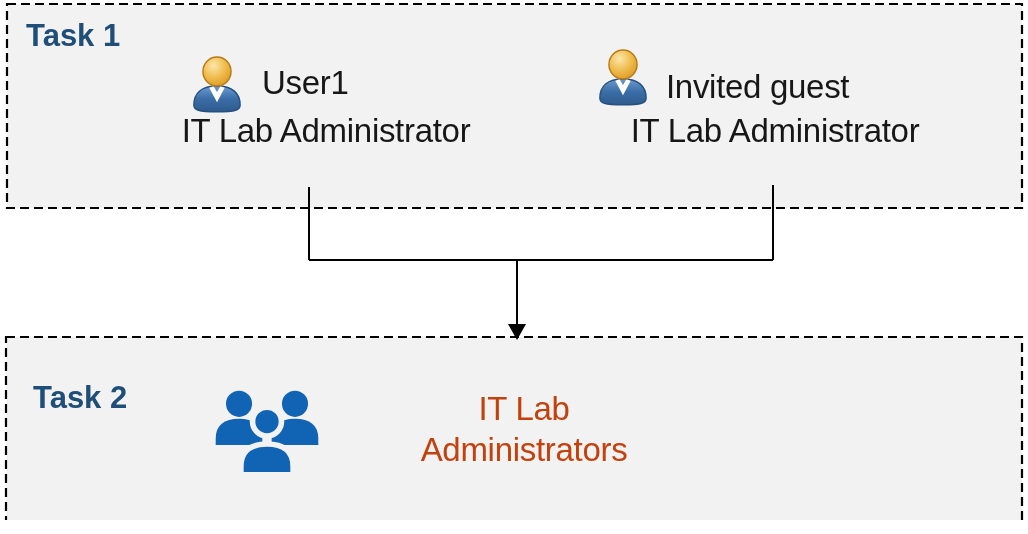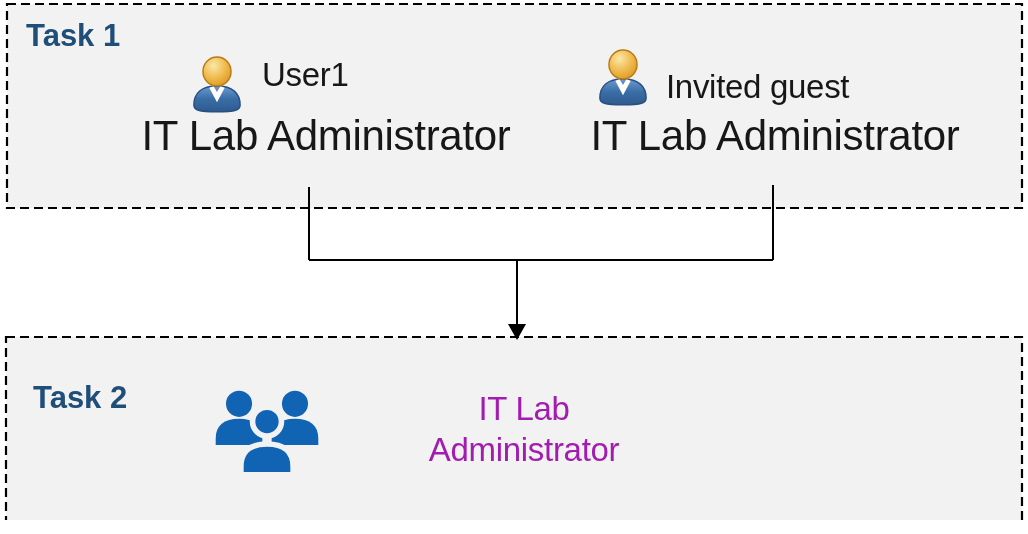--- a/index.html
+++ b/index.html
@@ -19,29 +19,29 @@
     letter-spacing:0px;
     white-space:nowrap;
   }
   .person-name{
     font-size:33px;
     color:#171717;
     white-space:nowrap;
     letter-spacing:-0.3px;
   }
   .person-role{
-    font-size:42px;
+    font-size:33px;
     color:#171717;
     text-align:center;
     letter-spacing:-0.3px;
     white-space:nowrap;
   }
   .group-name{
     font-size:33px;
-    color:#a21caf;
+    color:#c2410c;
     text-align:center;
     line-height:41px;
     letter-spacing:-0.3px;
   }
   .icon-svg{display:block;}
 </style>
 </head>
 <body>
 
 <div id="canvas">
@@ -73,21 +73,21 @@
           <stop offset="0" stop-color="#6C9BD2"></stop>
           <stop offset="0.5" stop-color="#3A6DA6"></stop>
           <stop offset="1" stop-color="#2E5B8F"></stop>
         </linearGradient>
       </defs>
       <path d="M32 33 C15 33 6.5 41 6.5 54 C6.5 59.5 11 61.5 32 61.5 C53 61.5 57.5 59.5 57.5 54 C57.5 41 49 33 32 33 Z" fill="url(#bodyGrad1)" stroke="#27507F" stroke-width="1.6"></path>
       <path d="M23.5 34.8 L32 51 L40.5 34.8 L35.8 33.4 L32 39.5 L28.2 33.4 Z" fill="#FFFFFF"></path>
       <ellipse cx="32" cy="17" rx="15.5" ry="16" fill="url(#headGrad1)" stroke="#B97B15" stroke-width="1.6"></ellipse>
     </svg>
   </div>
-  <div class="abs person-name" style="left:262px;top:56px;">User1</div>
+  <div class="abs person-name" style="left:262px;top:64px;">User1</div>
   <div class="abs person-role" style="left:136px;top:112px;width:380px;">IT Lab Administrator</div>
 
   <div class="abs" style="left:594px;top:48px;width:58px;height:62px;">
     <svg class="icon-svg" width="58" height="62" viewBox="0 0 64 66">
       <defs>
         <radialGradient id="headGrad2" cx="0.38" cy="0.3" r="0.75">
           <stop offset="0" stop-color="#FBE7A9"></stop>
           <stop offset="0.55" stop-color="#F0BC4F"></stop>
           <stop offset="1" stop-color="#DC9A24"></stop>
         </radialGradient>
@@ -117,16 +117,16 @@
       </g>
       <g fill="#1164B4" stroke="#F2F2F2" stroke-width="6">
         <path d="M32 93 V84 C32 68 42 60 60 60 C78 60 88 68 88 84 V93 Z"></path>
         <circle cx="60" cy="36" r="15.5"></circle>
       </g>
     </svg>
   </div>
 
   <div class="abs group-name" style="left:374px;top:388px;width:300px;">
     <div>IT Lab</div>
-    <div>Administrator</div>
+    <div>Administrators</div>
   </div>
 
 </div>
 
 </body></html>

